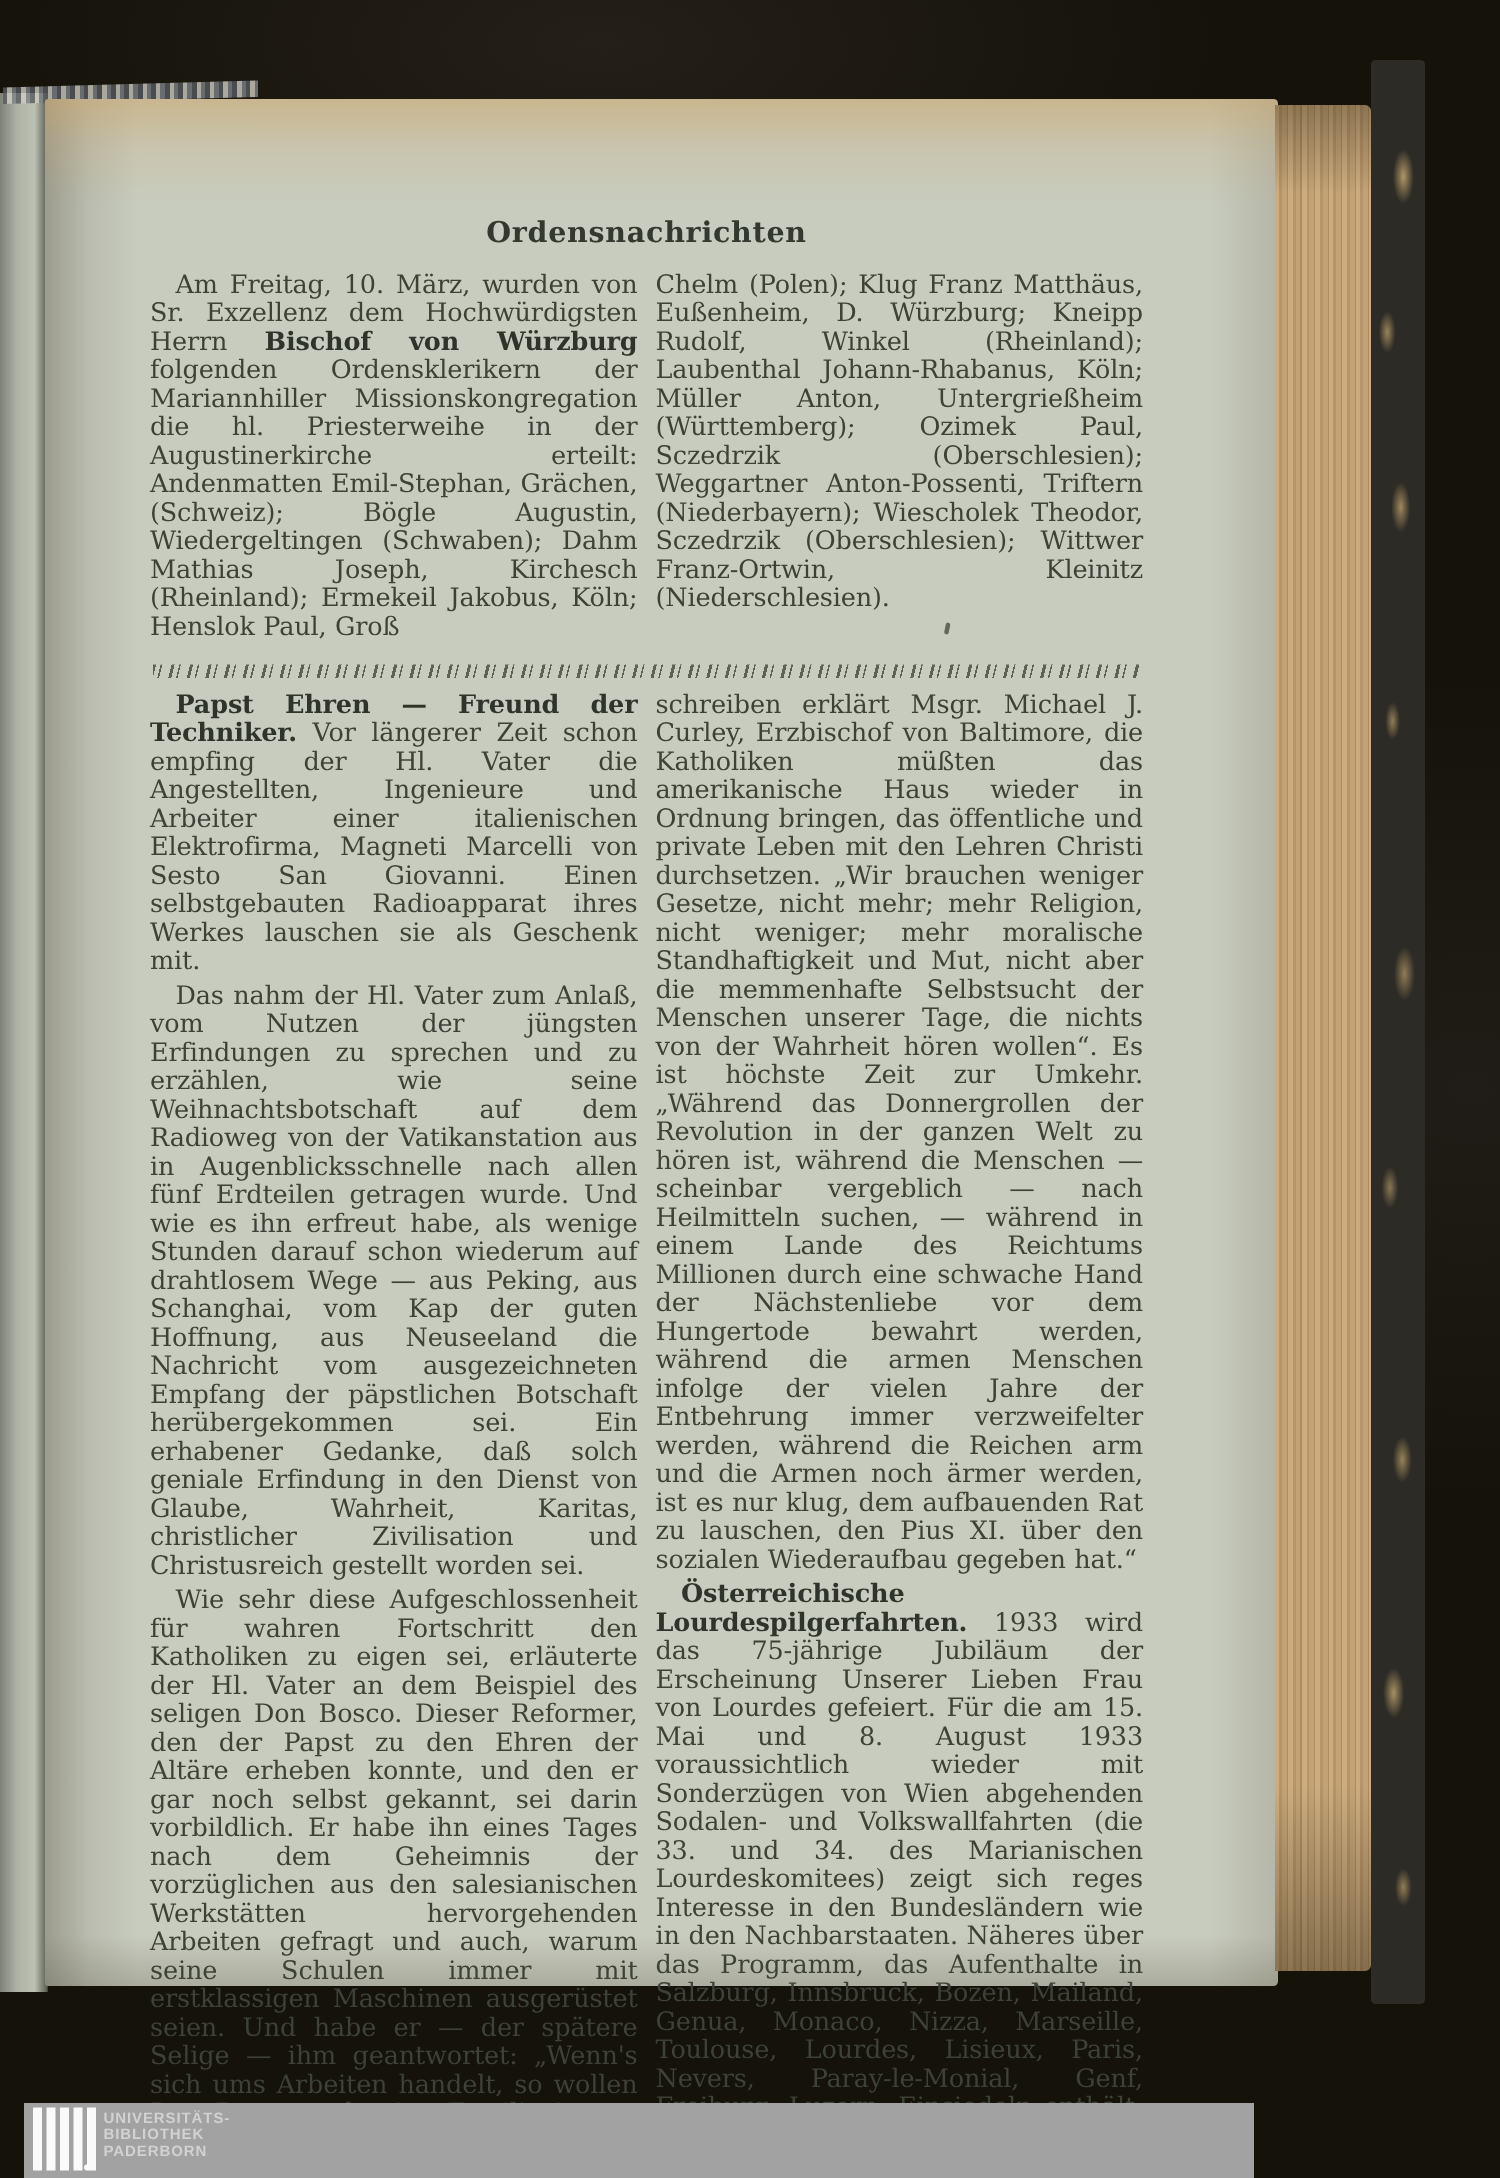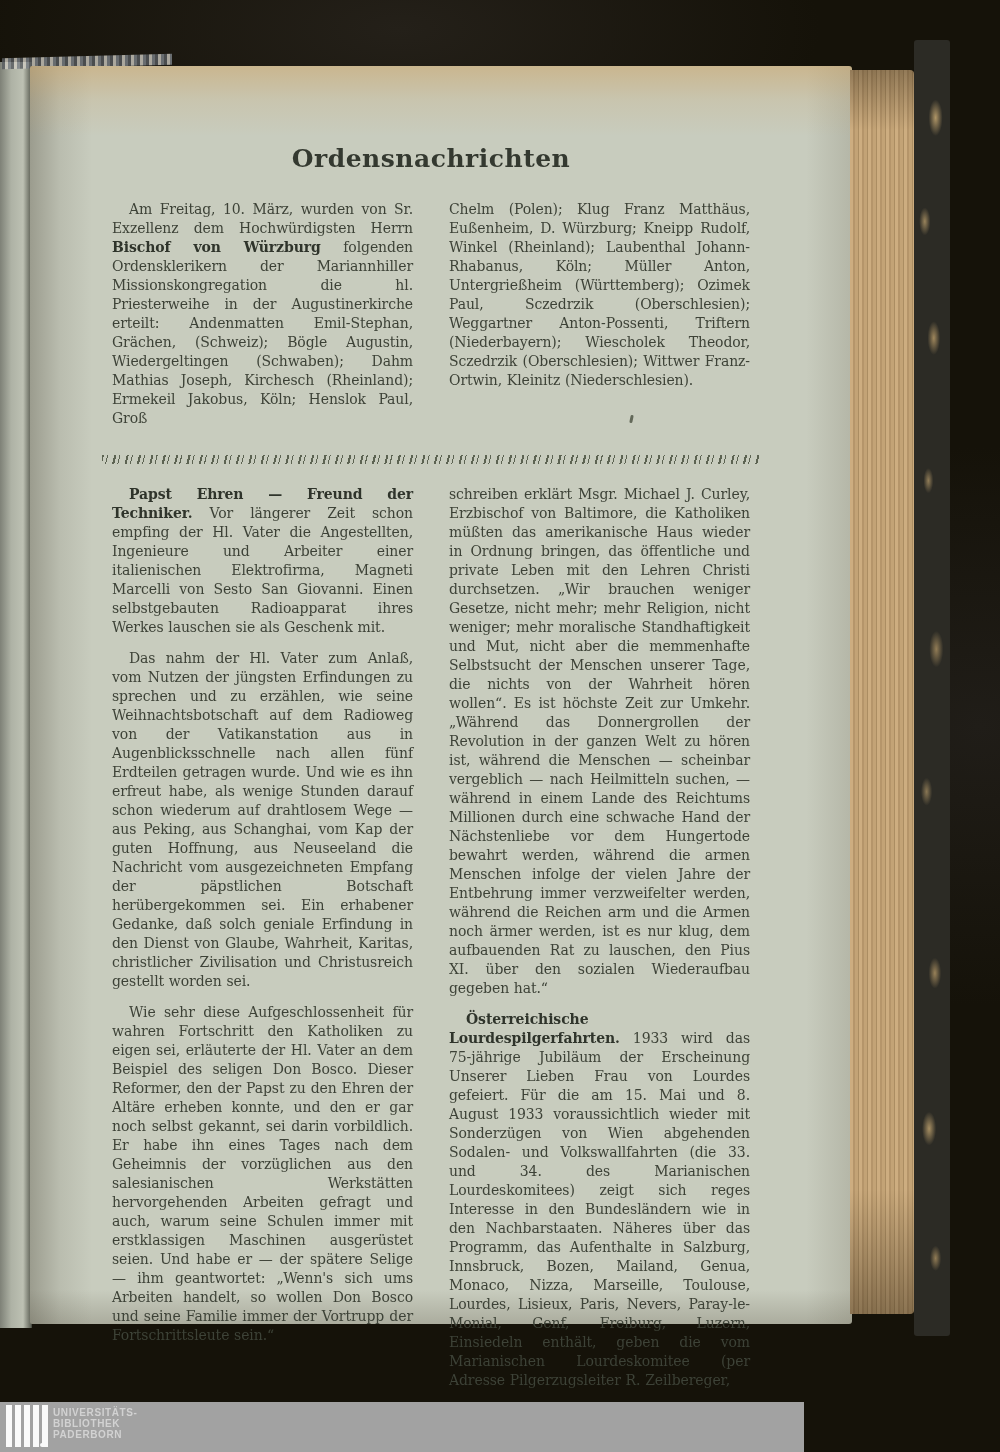--- a/index.html
+++ b/index.html
@@ -30,27 +30,27 @@
       linear-gradient(180deg, rgba(203,164,104,.55) 0, rgba(203,164,104,.18) 34px, rgba(203,164,104,0) 70px),
       linear-gradient(90deg, rgba(82,78,64,.38) 0, rgba(82,78,64,.12) 30px, rgba(82,78,64,0) 62px),
       linear-gradient(270deg, rgba(110,104,85,.22) 0, rgba(110,104,85,0) 46px),
       linear-gradient(0deg, rgba(95,90,74,.28) 0, rgba(95,90,74,0) 34px),
       #c8ccbe;
     color:#3d4237;
     border-radius:2px 3px 3px 2px;
   }
   .h-title{
     margin:0 0 15px;text-align:center;
-    font-size:25px;font-weight:700;color:#343930;letter-spacing:.5px;
+    font-size:19px;font-weight:700;color:#343930;letter-spacing:.5px;
   }
   .h-title.second{margin:0 0 16px;}
   .cols{display:flex;gap:12px;}
   .col{width:325px;}
   .para{
-    margin:12px;font-size:14px;line-height:19px;text-align:justify;
+    margin:0;font-size:17px;line-height:19px;text-align:justify;
     letter-spacing:-.1px;word-spacing:.4px;
   }
   .para.indent{text-indent:17px;}
   .para + .para{margin-top:4px;}
   .lead{font-weight:700;color:#2f342b;}
   .ornament{
     height:9px;margin:15px 2px 9px;
     background:
       repeating-linear-gradient(104deg, #49503f 0 2px, rgba(73,80,63,0) 2px 5px, #49503f 5px 6px, rgba(73,80,63,0) 6px 12px);
     opacity:.85;
@@ -78,22 +78,23 @@
       radial-gradient(ellipse 10px 26px at 62% 47%, rgba(188,158,106,.7) 0, rgba(188,158,106,0) 70%),
       radial-gradient(ellipse 8px 20px at 35% 58%, rgba(198,168,114,.6) 0, rgba(198,168,114,0) 70%),
       radial-gradient(ellipse 9px 22px at 58% 72%, rgba(188,158,106,.75) 0, rgba(188,158,106,0) 70%),
       radial-gradient(ellipse 10px 24px at 42% 84%, rgba(198,168,114,.8) 0, rgba(198,168,114,0) 70%),
       radial-gradient(ellipse 8px 18px at 60% 94%, rgba(188,158,106,.7) 0, rgba(188,158,106,0) 70%),
       #2c2b25;
     border-radius:3px;
   }
   
   .wm-band{
-    position:absolute;left:0;top:1402px;width:804px;height:50px;
+    position:absolute;left:16px;top:1402px;width:804px;height:50px;
     background:#a2a2a2;
+    padding-left:16px;
   }
   .wm-bars{position:absolute;left:6px;top:3px;height:42px;display:flex;gap:3px;}
   .wm-bars .bar{width:6px;height:42px;background:#fafafa;display:block;}
   .wm-dot{position:absolute;left:40px;top:41px;width:4px;height:4px;border-radius:50%;background:#fafafa;}
   .wm-text{
     position:absolute;left:53px;top:5px;
     font-family:"Liberation Sans", sans-serif;font-weight:700;
     font-size:10px;line-height:11px;letter-spacing:.6px;color:#d2d2d2;
   }
 </style>

